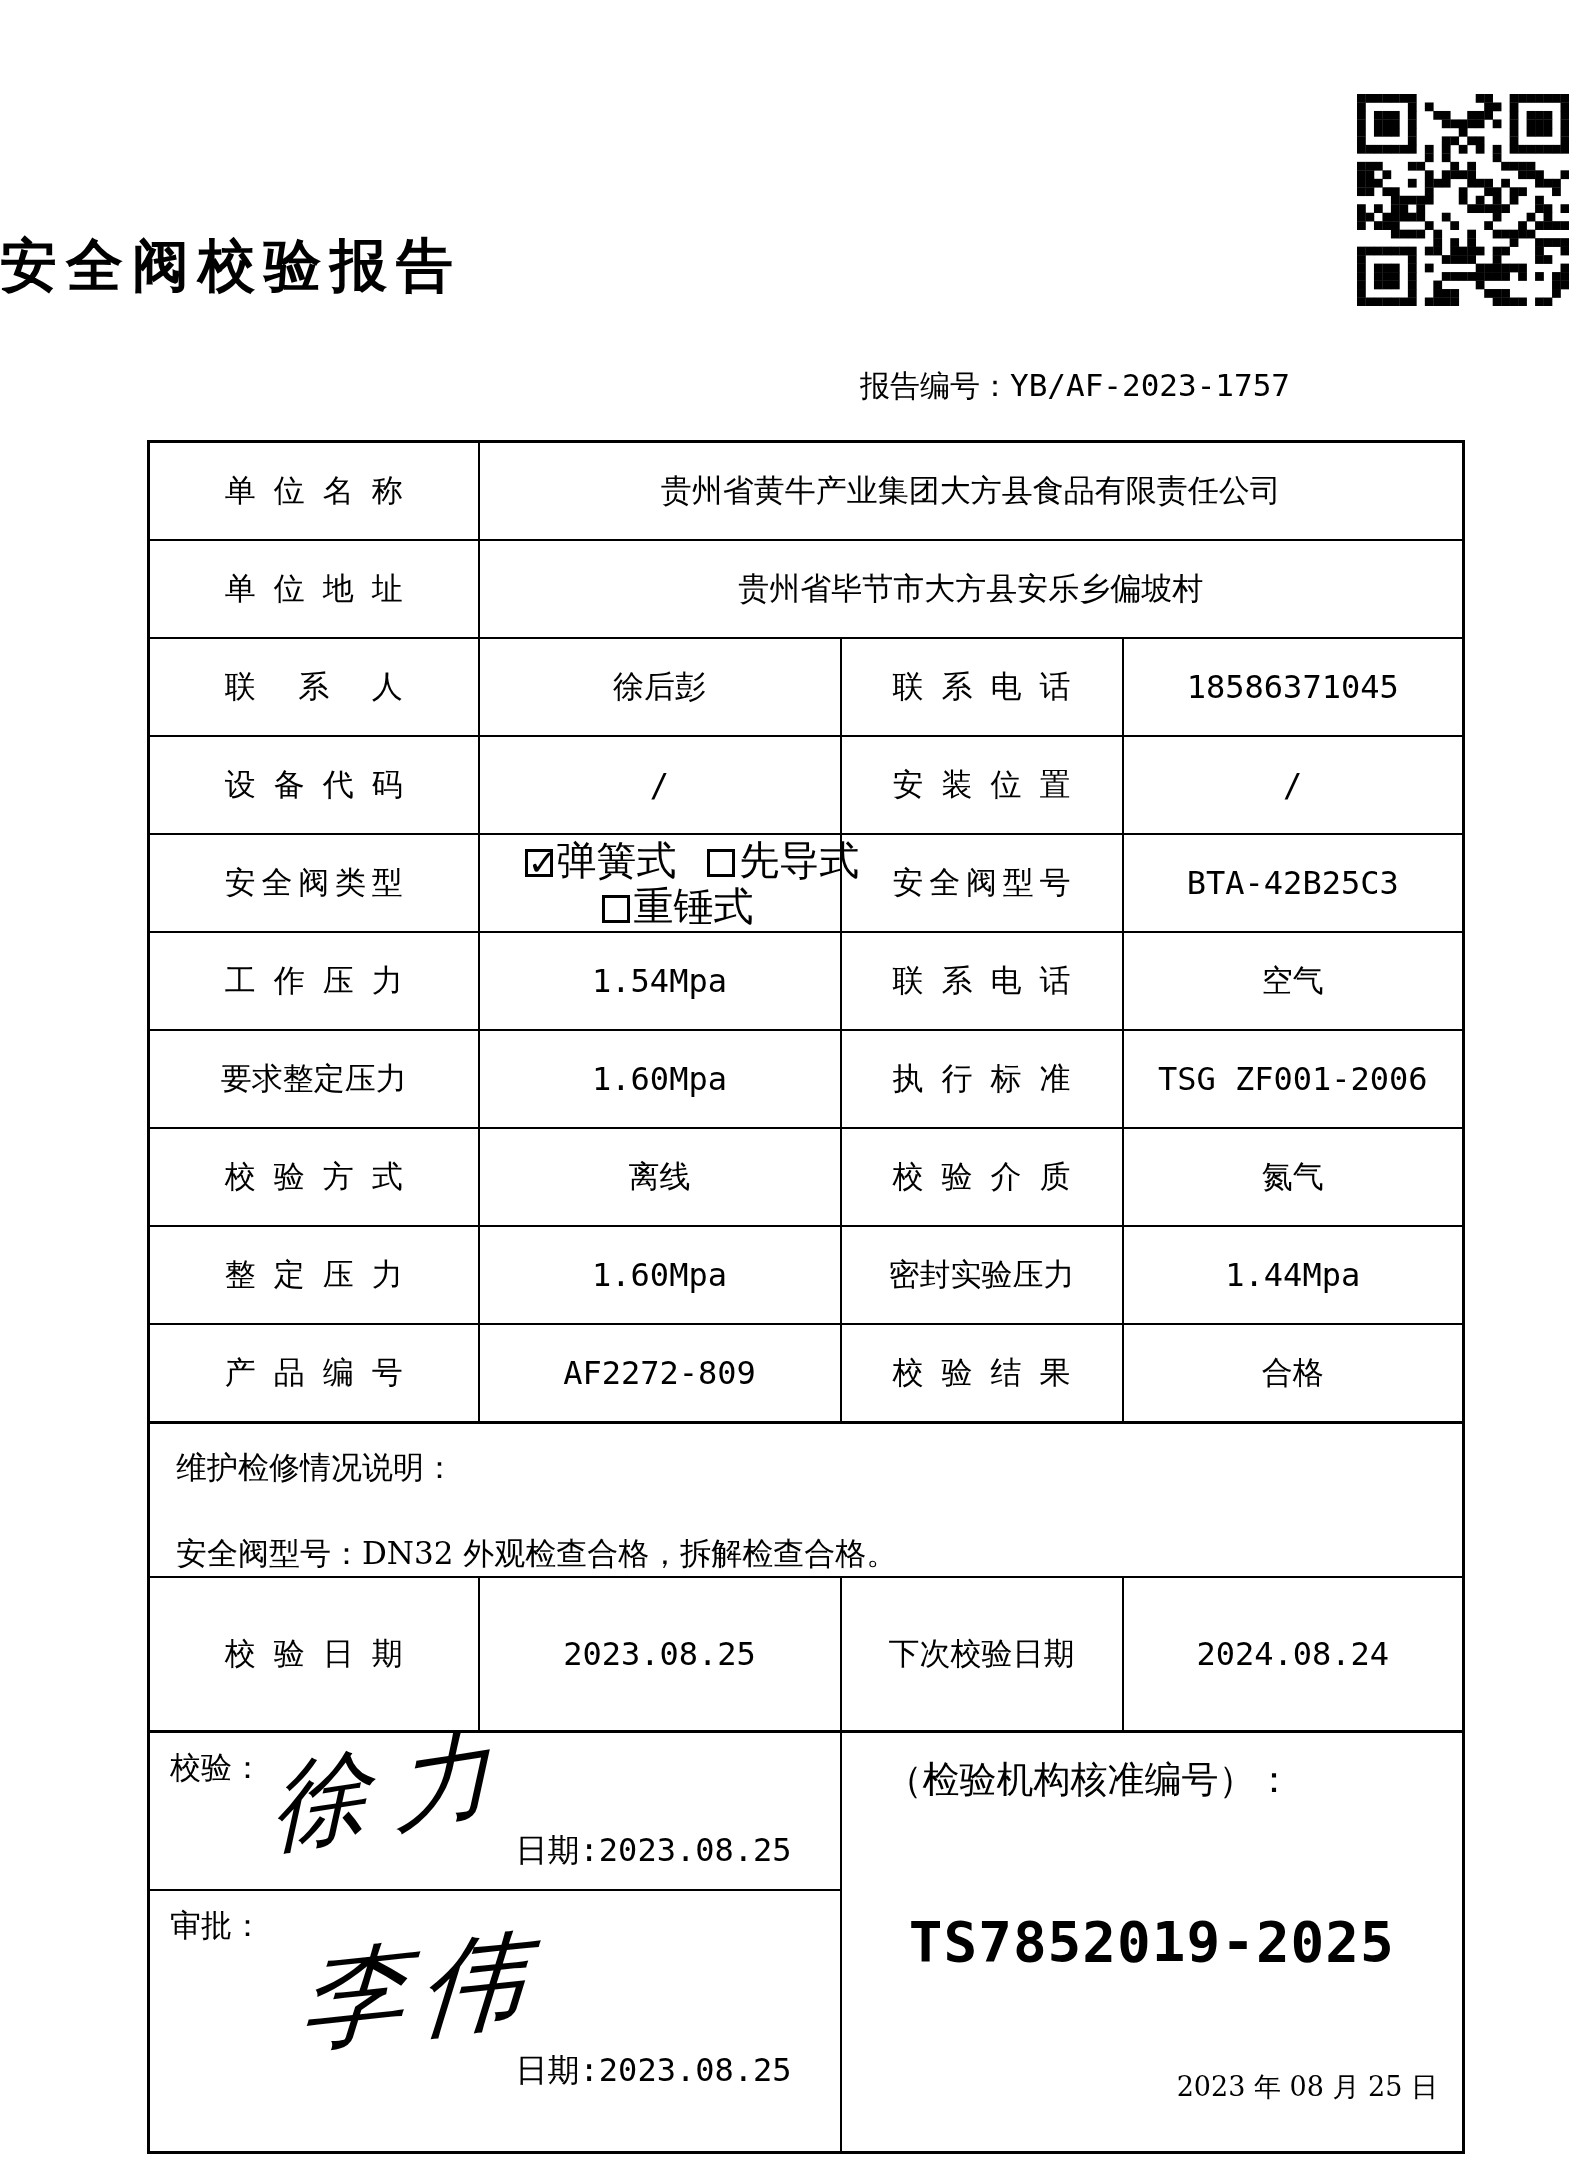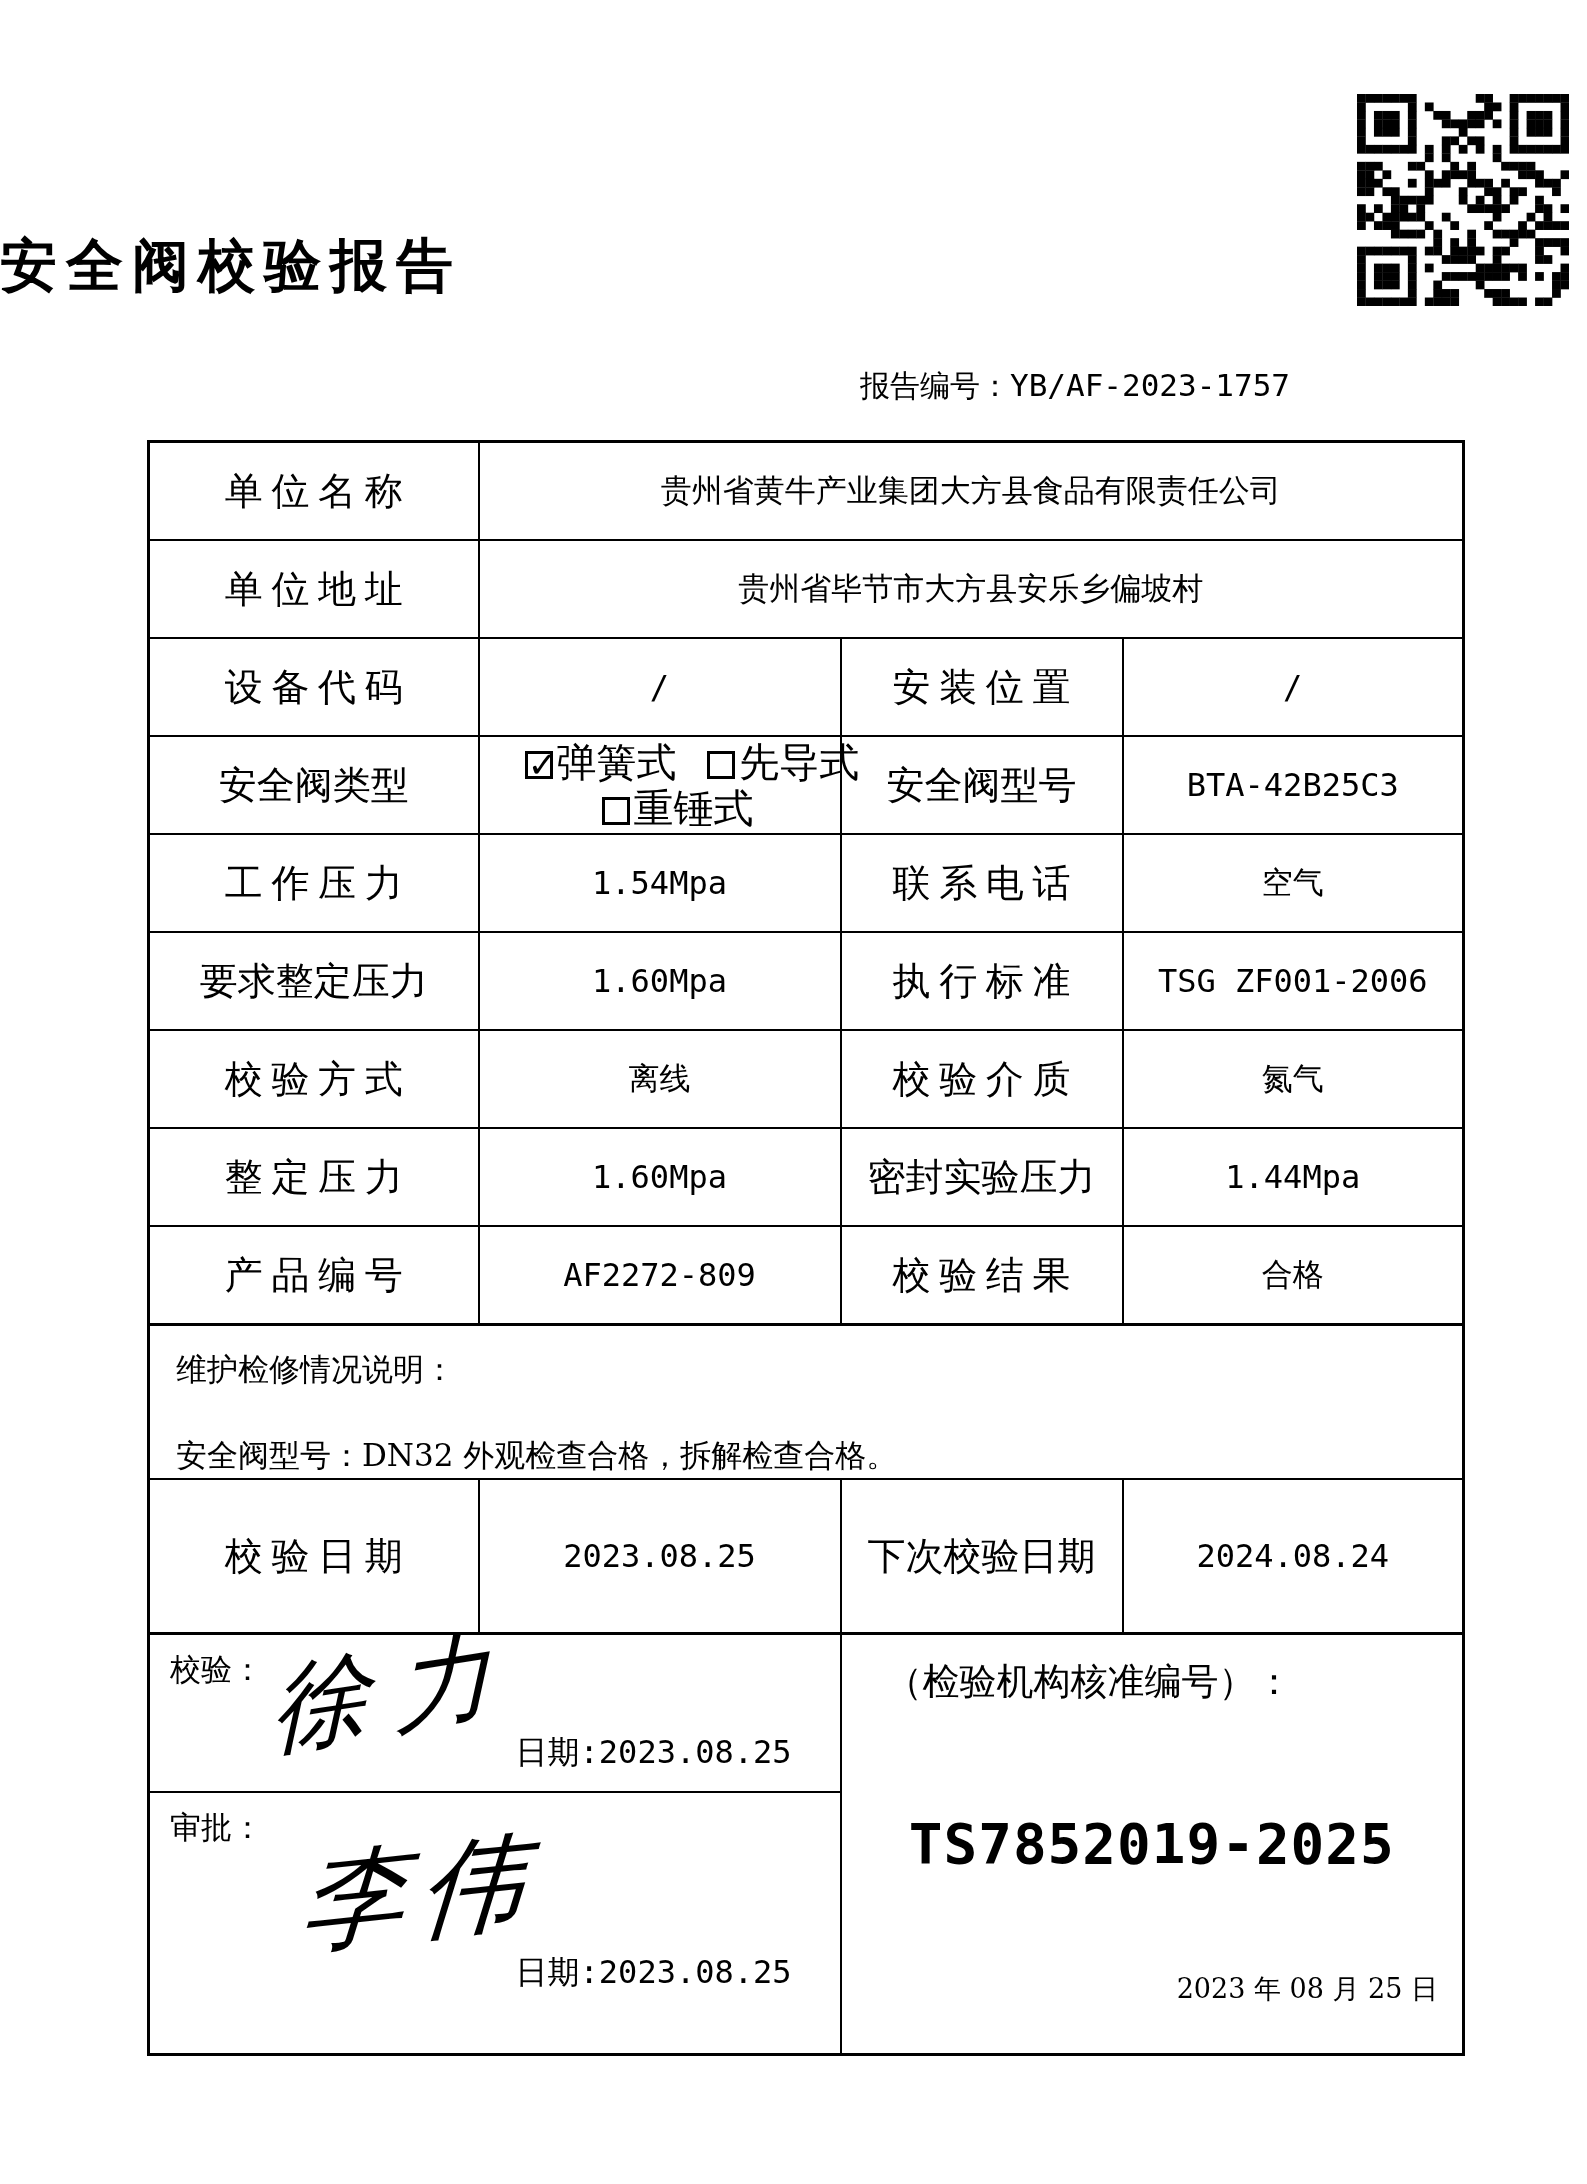--- a/index.html
+++ b/index.html
@@ -12,21 +12,21 @@
   .report-no{position:absolute;top:366px;right:297px;font-size:30px;}
   .report-no .num{font-family:"DejaVu Sans Mono", monospace;font-size:31px;}
   .qr{position:absolute;left:1357px;top:94px;width:212px;height:212px;}
 
   
   table.doc{position:absolute;left:147px;top:440px;width:1315px;
             border-collapse:collapse;border:3px solid #000;table-layout:fixed;}
   table.doc td{border:2px solid #000;padding:0;vertical-align:middle;}
   tr.h96 td{height:96px;}
   tr.h152 td{height:152px;}
-  .lbl{text-align:center;font-size:38px;}
+  .lbl{text-align:center;font-size:31px;}
   .lbl-j{display:inline-block;min-width:178px;text-align:center;
          text-align-last:justify;text-justify:inter-character;}
   .val-cn{text-align:center;font-size:31px;}
   .val-num{text-align:center;font-size:32px;font-family:"DejaVu Sans Mono", monospace;}
 
   
   .cb-line{text-align:center;line-height:46px;font-size:40px;white-space:nowrap;padding-left:36px;}
   .cb-item{margin:0 9px;}
   .cb-box{display:inline-block;width:22px;height:22px;border:3px solid #000;
           vertical-align:-3px;margin-right:4px;position:relative;}
@@ -388,20 +388,26 @@
         <tr class="h96">
       <td class="lbl"><span class="lbl-j">单位名称</span></td>
       <td class="val-cn" colspan="3">贵州省黄牛产业集团大方县食品有限责任公司</td>
     </tr>
 
     <tr class="h96">
       <td class="lbl"><span class="lbl-j">单位地址</span></td>
       <td class="val-cn" colspan="3">贵州省毕节市大方县安乐乡偏坡村</td>
     </tr>
 
+    <tr class="h96">
+      <td class="lbl"><span class="lbl-j">联系人</span></td>
+      <td class="val-cn">徐后彭</td>
+      <td class="lbl"><span class="lbl-j">联系电话</span></td>
+      <td class="val-num">18586371045</td>
+    </tr>
 
     <tr class="h96">
       <td class="lbl"><span class="lbl-j">设备代码</span></td>
       <td class="val-num">/</td>
       <td class="lbl"><span class="lbl-j">安装位置</span></td>
       <td class="val-num">/</td>
     </tr>
 
     <tr class="h96">
       <td class="lbl"><span class="lbl-j">安全阀类型</span></td>

